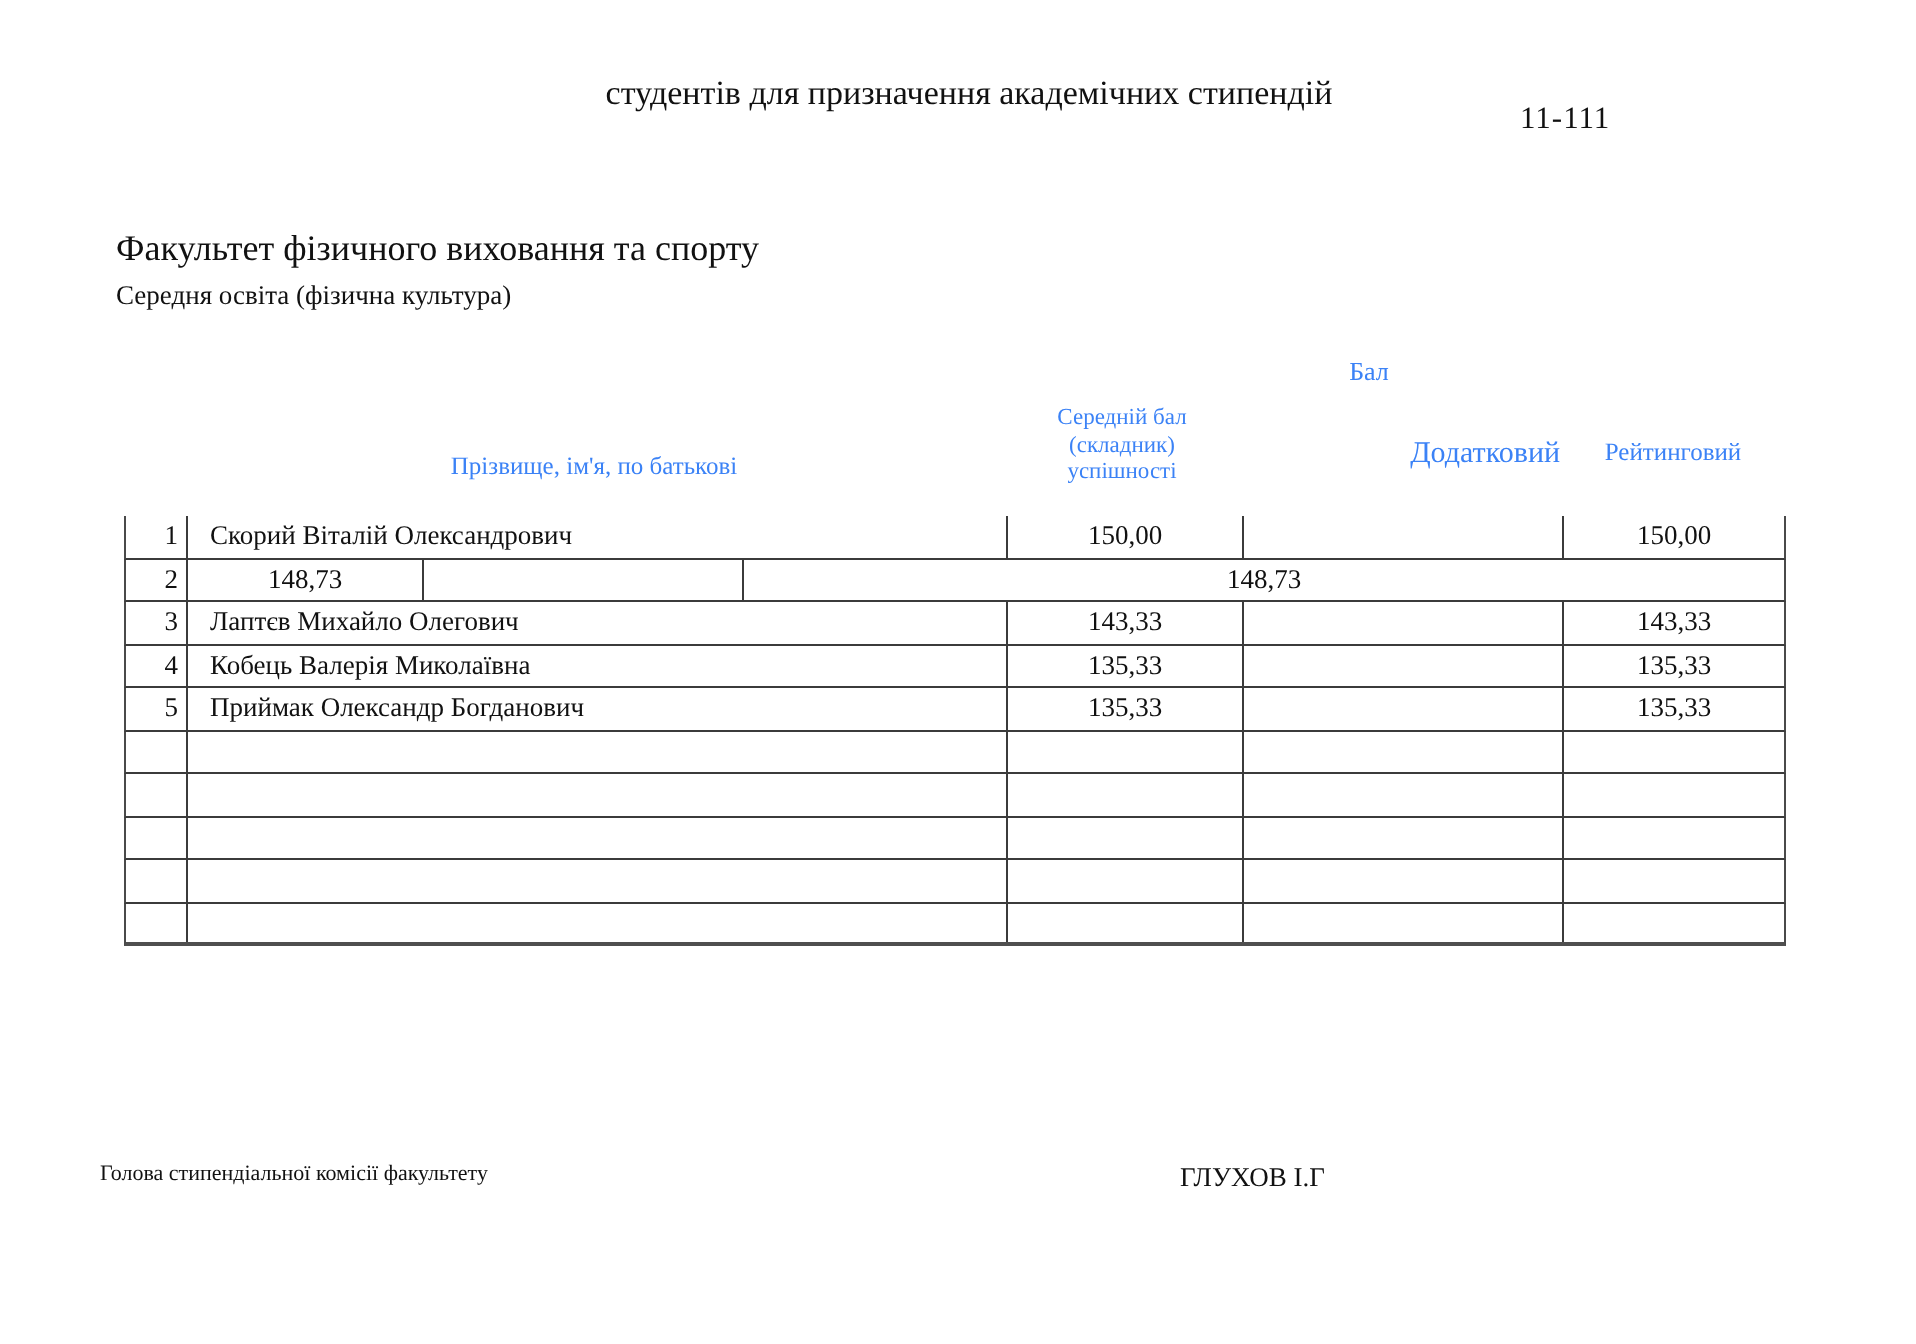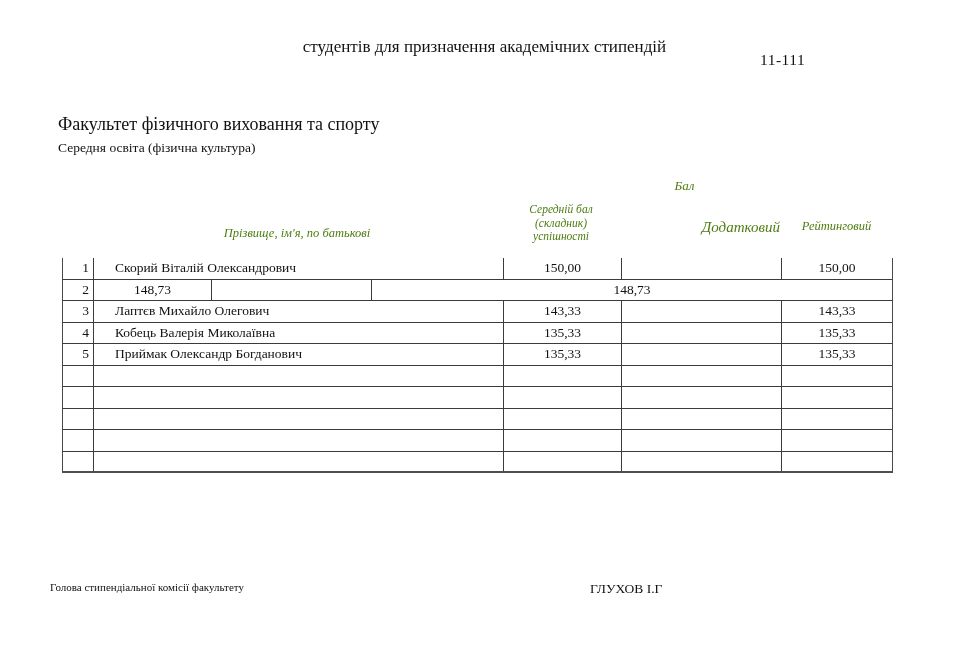--- a/index.html
+++ b/index.html
@@ -17,42 +17,42 @@
   .title-wrap { left: 0; top: 30px; width: 945px; text-align: center; }
   .title-line1 { font-size: 17px; }
   .title-line2 { font-size: 17px; margin-top: 7px; margin-left: 24px; }
   .doc-code { left: 760px; top: 51px; font-size: 15.5px; letter-spacing: 0.5px; }
 
   
   .faculty-name { left: 58px; top: 114px; font-size: 18px; }
   .program-name { left: 58px; top: 140px; font-size: 13.5px; }
 
   
-  .hdr { color: #4d7c0f; font-style: italic; }
+  .hdr { color: #3b82f6; }
   .group-hdr { left: 502px; top: 178px; width: 365px; text-align: center; font-size: 13px; }
   .name-hdr { left: 92px; top: 206px; width: 410px; text-align: center; font-size: 12.5px; margin-top: 20px; }
   .avg-hdr { left: 502px; top: 203px; width: 118px; text-align: center; font-size: 11.5px; line-height: 13.5px; }
   .add-hdr { left: 620px; top: 219px; width: 160px; text-align: right; font-size: 15px; }
   .rating-hdr { left: 780px; top: 219px; width: 113px; text-align: center; font-size: 12.5px; }
 
   
   .tbl { left: 62px; top: 258px; width: 831px; }
   .row {
     display: flex;
     height: 21.5px;
     border-bottom: 1px solid #3b3b3b;
     border-left: 1px solid #4a4a4a;
     border-right: 1px solid #4a4a4a;
     font-size: 13.5px;
     align-items: center;
   }
   .row:last-child { border-bottom: 2px solid #4f4f4f; }
   .cell { height: 100%; display: flex; align-items: center; }
   .c-num { width: 30px; justify-content: flex-end; padding-right: 4px; }
-  .c-name { width: 410px; padding-left: 21px; border-left: 1px solid #3b3b3b; }
+  .c-name { width: 410px; padding-left: 11px; border-left: 1px solid #3b3b3b; }
   .c-avg { width: 118px; justify-content: center; border-left: 1px solid #3b3b3b; }
   .c-add { width: 160px; border-left: 1px solid #3b3b3b; }
   .c-rating { flex: 1; justify-content: center; border-left: 1px solid #3b3b3b; }
 
   
   .footer-left { left: 50px; top: 581px; font-size: 11px; }
   .footer-right { left: 590px; top: 581px; font-size: 13.5px; }
 </style>
 </head>
 <body>

